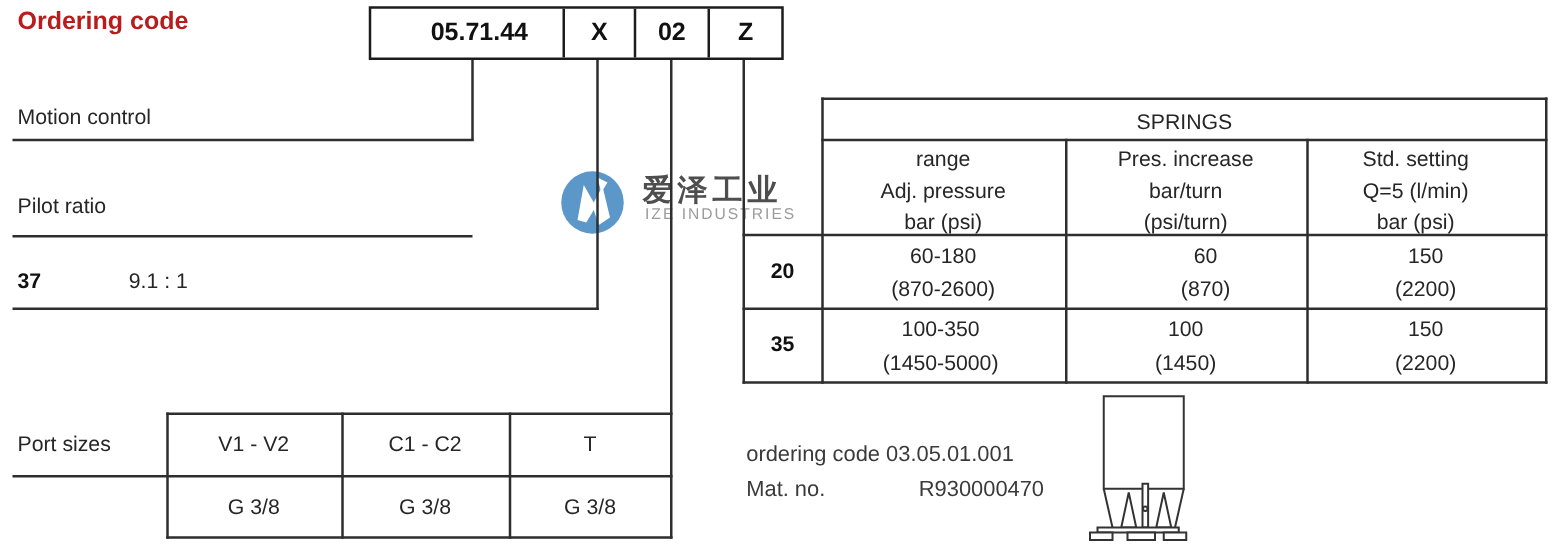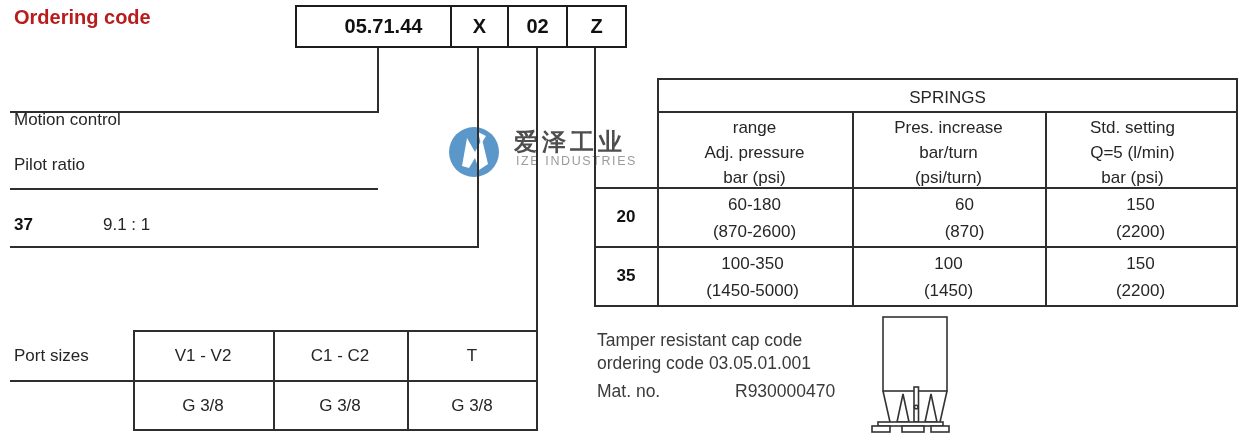--- a/index.html
+++ b/index.html
@@ -34,21 +34,21 @@
     font-size:20px;font-weight:bold;color:#111;
     border-left:2px solid #1c1c1c;box-sizing:border-box;
   }
   .codecell:first-child{border-left:none;}
   
   .spr-head{font-size:17px;line-height:25px;color:#262626;}
   .spr-cell{font-size:17px;line-height:27px;color:#262626;}
   .spr-code{font-size:17px;font-weight:bold;color:#111;}
   .tamper-line{font-size:17.5px;color:#3a3a3a;}
   
-  .wm{position:absolute;z-index:1;}
+  .wm{position:absolute;z-index:1;margin-top:10px;}
   .wm-cn{font-size:24px;font-weight:600;color:#4e4e4e;letter-spacing:4px;}
   .wm-en{font-size:12.5px;color:#9b9b9b;letter-spacing:1.6px;}
   svg{display:block;}
 </style>
 </head>
 <body>
 
 <div id="page">
 
   <div class="wm" style="left:448px;top:126px;">
@@ -71,21 +71,21 @@
   </div>
 
   <div class="vline" style="left:377px;top:48px;height:64px;"></div>
   <div class="hline" style="left:10px;top:111px;width:369px;"></div>
   <div class="hline" style="left:10px;top:188px;width:368px;"></div>
   <div class="vline" style="left:477px;top:48px;height:200px;"></div>
   <div class="hline" style="left:10px;top:246px;width:469px;"></div>
   <div class="vline" style="left:536px;top:48px;height:383px;"></div>
   <div class="vline" style="left:594px;top:48px;height:259px;"></div>
 
-  <div class="txt sec-label" style="left:14px;top:84px;margin-top:26px;">Motion control</div>
+  <div class="txt sec-label" style="left:14px;top:84px;">Motion control</div>
   <div class="txt sec-label" style="left:14px;top:155px;">Pilot ratio</div>
   <div class="txt sec-label bold" style="left:14px;top:215px;color:#111;">37</div>
   <div class="txt sec-label" style="left:103px;top:215px;">9.1 : 1</div>
 
   <div class="hline" style="left:133px;top:330px;width:405px;"></div>
   <div class="hline" style="left:10px;top:380px;width:528px;"></div>
   <div class="hline" style="left:133px;top:429px;width:405px;"></div>
   <div class="vline" style="left:133px;top:330px;height:101px;"></div>
   <div class="vline" style="left:273px;top:330px;height:101px;"></div>
   <div class="vline" style="left:407px;top:330px;height:101px;"></div>
@@ -148,21 +148,20 @@
   </div>
   <div class="txt spr-cell center" style="left:852px;top:250px;width:193px;white-space:normal;">
     <div>100</div>
     <div>(1450)</div>
   </div>
   <div class="txt spr-cell center" style="left:1045px;top:250px;width:191px;white-space:normal;">
     <div>150</div>
     <div>(2200)</div>
   </div>
 
-  <div class="txt tamper-line" style="left:597px;top:330px;">Tamper resistant cap code</div>
   <div class="txt tamper-line" style="left:597px;top:353px;">ordering code 03.05.01.001</div>
   <div class="txt tamper-line" style="left:597px;top:381px;">Mat. no.</div>
   <div class="txt tamper-line" style="left:735px;top:381px;">R930000470</div>
 
   <div class="txt" style="left:860px;top:310px;z-index:3;">
     <svg width="100" height="126" viewBox="0 0 100 126">
       <g stroke="#333" stroke-width="1.6" fill="none">
         <rect x="23" y="7" width="64" height="74"></rect>
         <line x1="23" y1="81" x2="30" y2="112"></line>
         <line x1="87" y1="81" x2="80" y2="112"></line>

